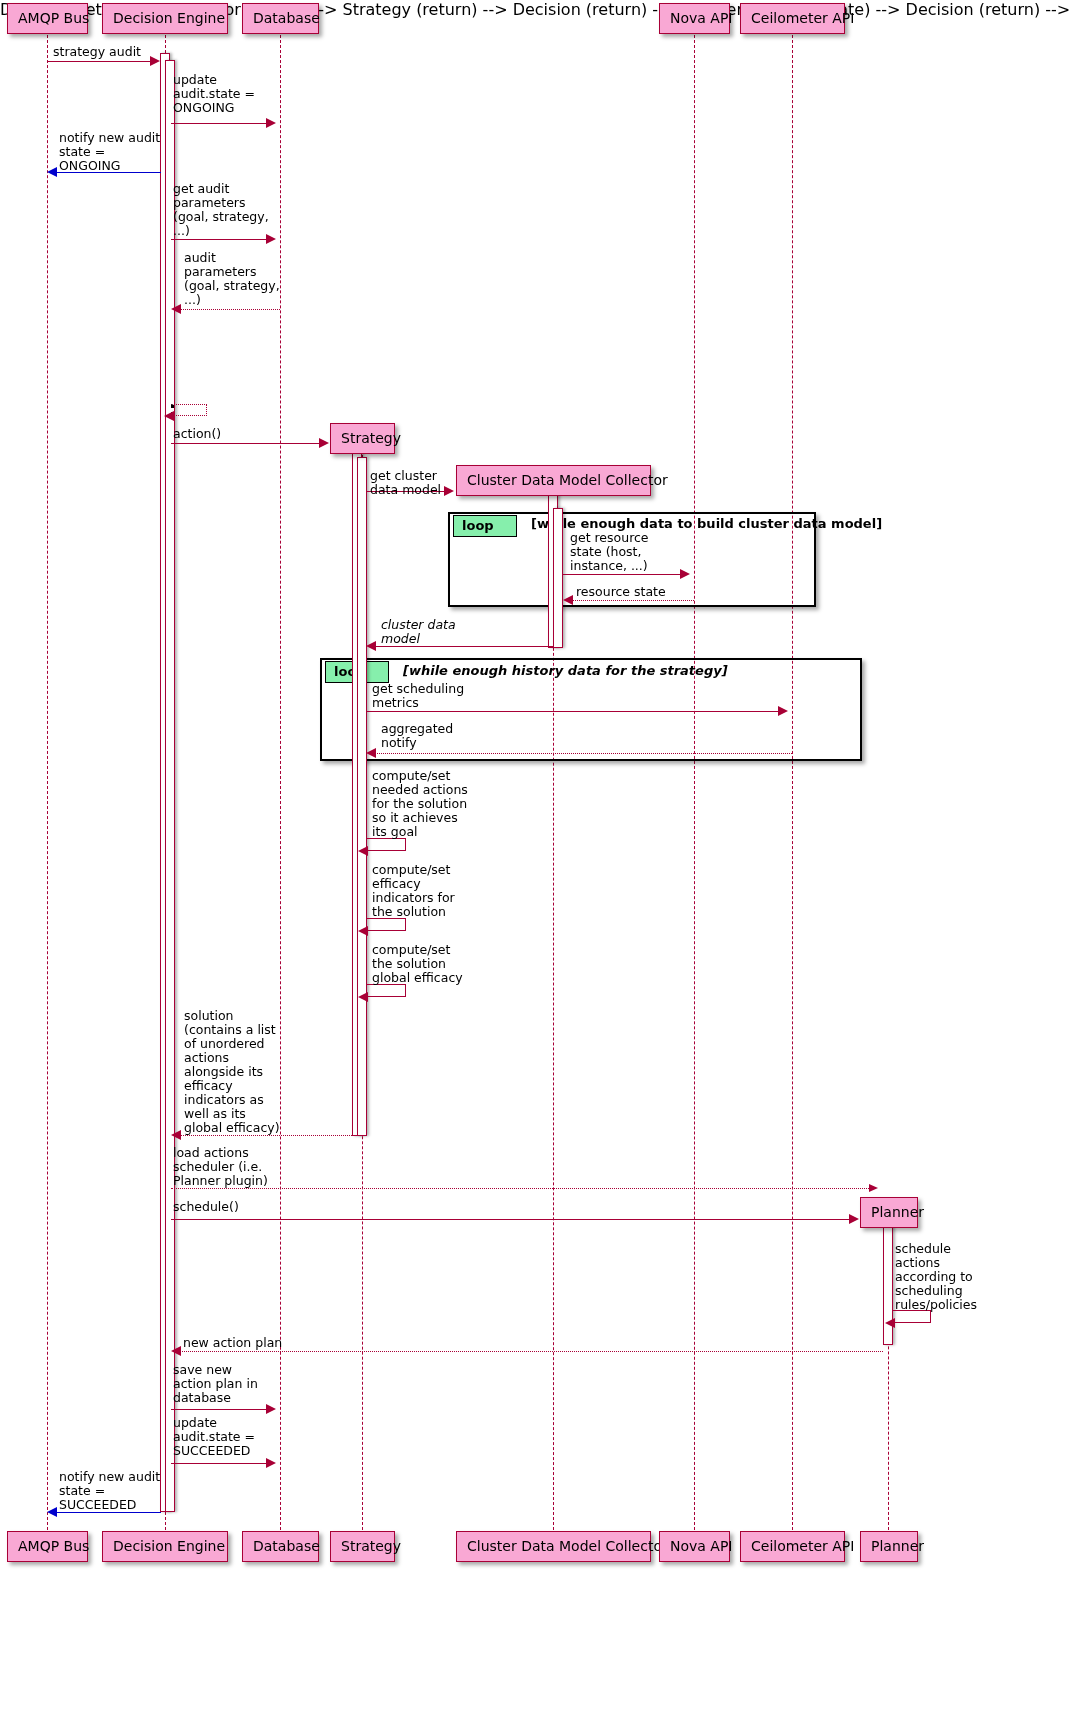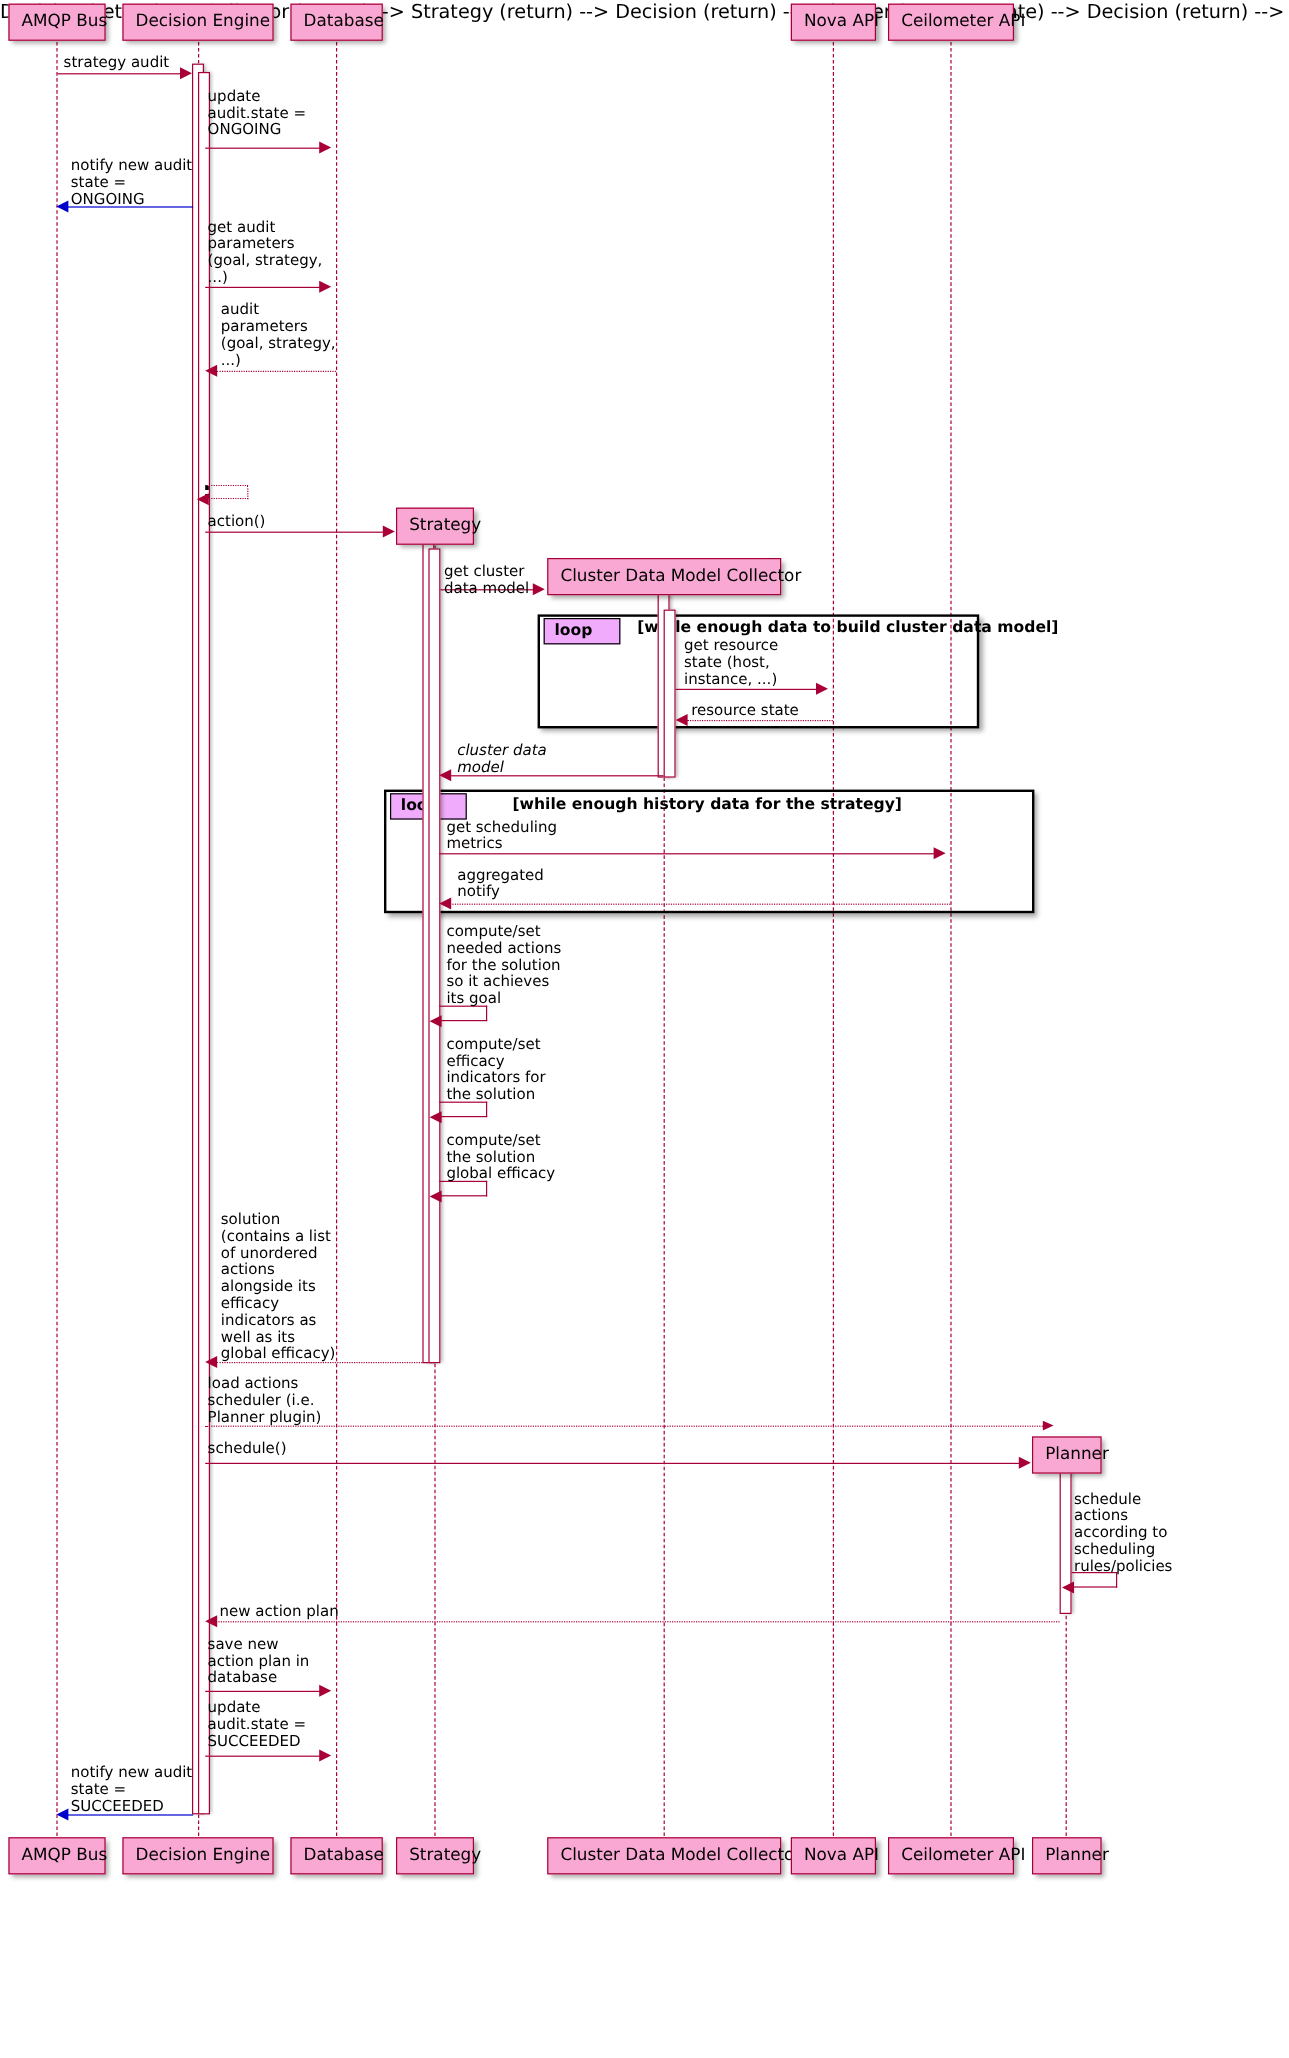--- a/index.html
+++ b/index.html
@@ -96,21 +96,21 @@
     position:absolute;
     box-sizing:border-box;
     border:2px solid #000000;
     background:transparent;
     z-index:10;
     box-shadow:3px 3px 4px rgba(0,0,0,.34);
   }
   .fragment-tab{
     position:absolute;
     box-sizing:border-box;
-    background:#f0abfc;
+    background:#86efac;
     border:1.5px solid #000000;
     font-size:13px;
     font-weight:bold;
     line-height:1;
     padding:3px 22px 4px 8px;
     z-index:12;
   }
   .fragment-tab::after{
     content:"";
     position:absolute;
@@ -165,21 +165,21 @@
   <div class="participant" style="left:740px; top:1531px; width:105px;">Ceilometer API</div>
   <div class="participant" style="left:860px; top:1531px; width:58px;">Planner</div>
 
   
   <div class="fragment" style="left:448px; top:512px; width:368px; height:95px;"></div>
   <div class="fragment-tab" style="left:453px; top:515px;">loop</div>
   <div class="fragment-cond" style="left:531px; top:516px;">[while enough data to build cluster data model]</div>
 
   <div class="fragment" style="left:320px; top:658px; width:542px; height:103px;"></div>
   <div class="fragment-tab" style="left:325px; top:661px;">loop</div>
-  <div class="fragment-cond" style="left:427px; top:663px;">[while enough history data for the strategy]</div>
+  <div class="fragment-cond" style="left:403px; top:663px;font-style:italic;">[while enough history data for the strategy]</div>
 
   
   <div class="activation" style="left:160px; top:53px; height:1459px;"></div>
   <div class="activation" style="left:165px; top:60px; height:1452px;"></div>
   <div class="activation" style="left:352px; top:450px; height:686px;"></div>
   <div class="activation" style="left:357px; top:457px; height:679px;"></div>
   <div class="activation" style="left:548px; top:493px; height:155px;"></div>
   <div class="activation" style="left:553px; top:508px; height:140px;"></div>
   <div class="activation" style="left:883px; top:1226px; height:119px;"></div>
 

